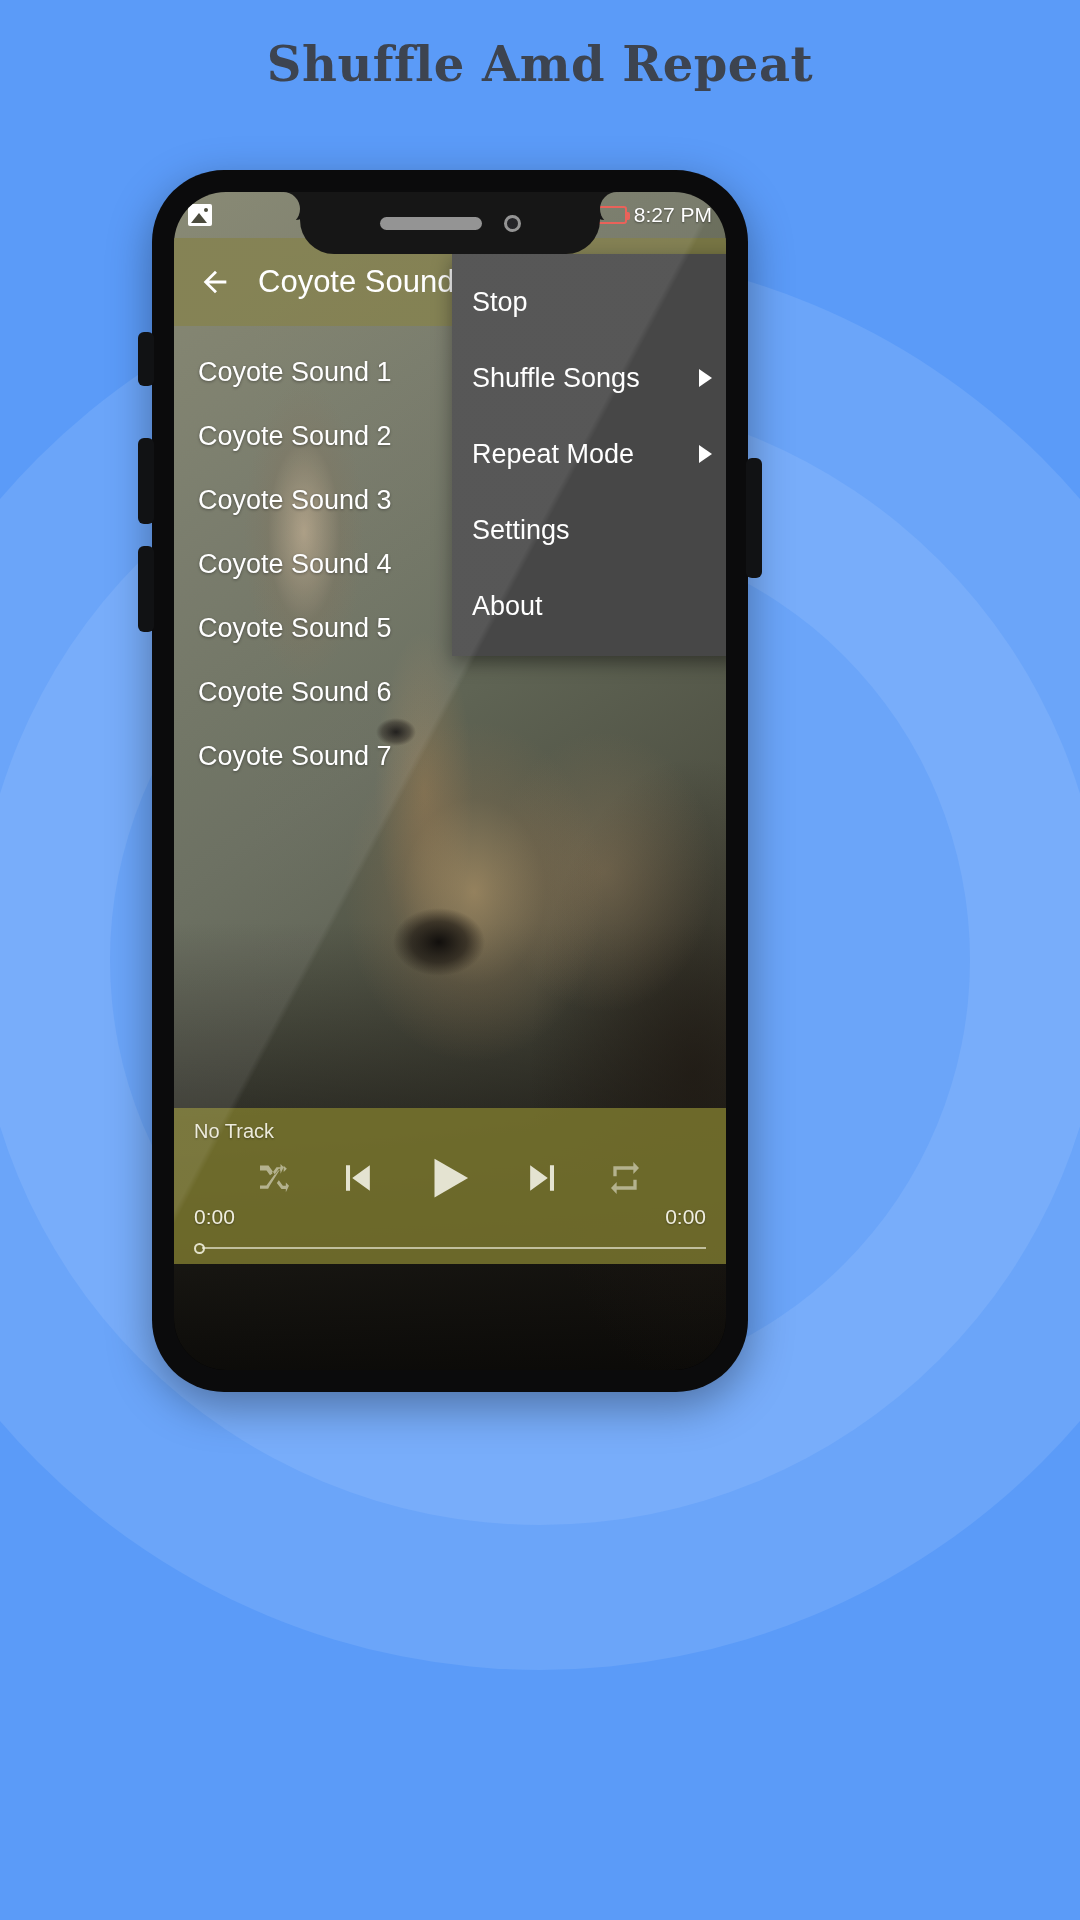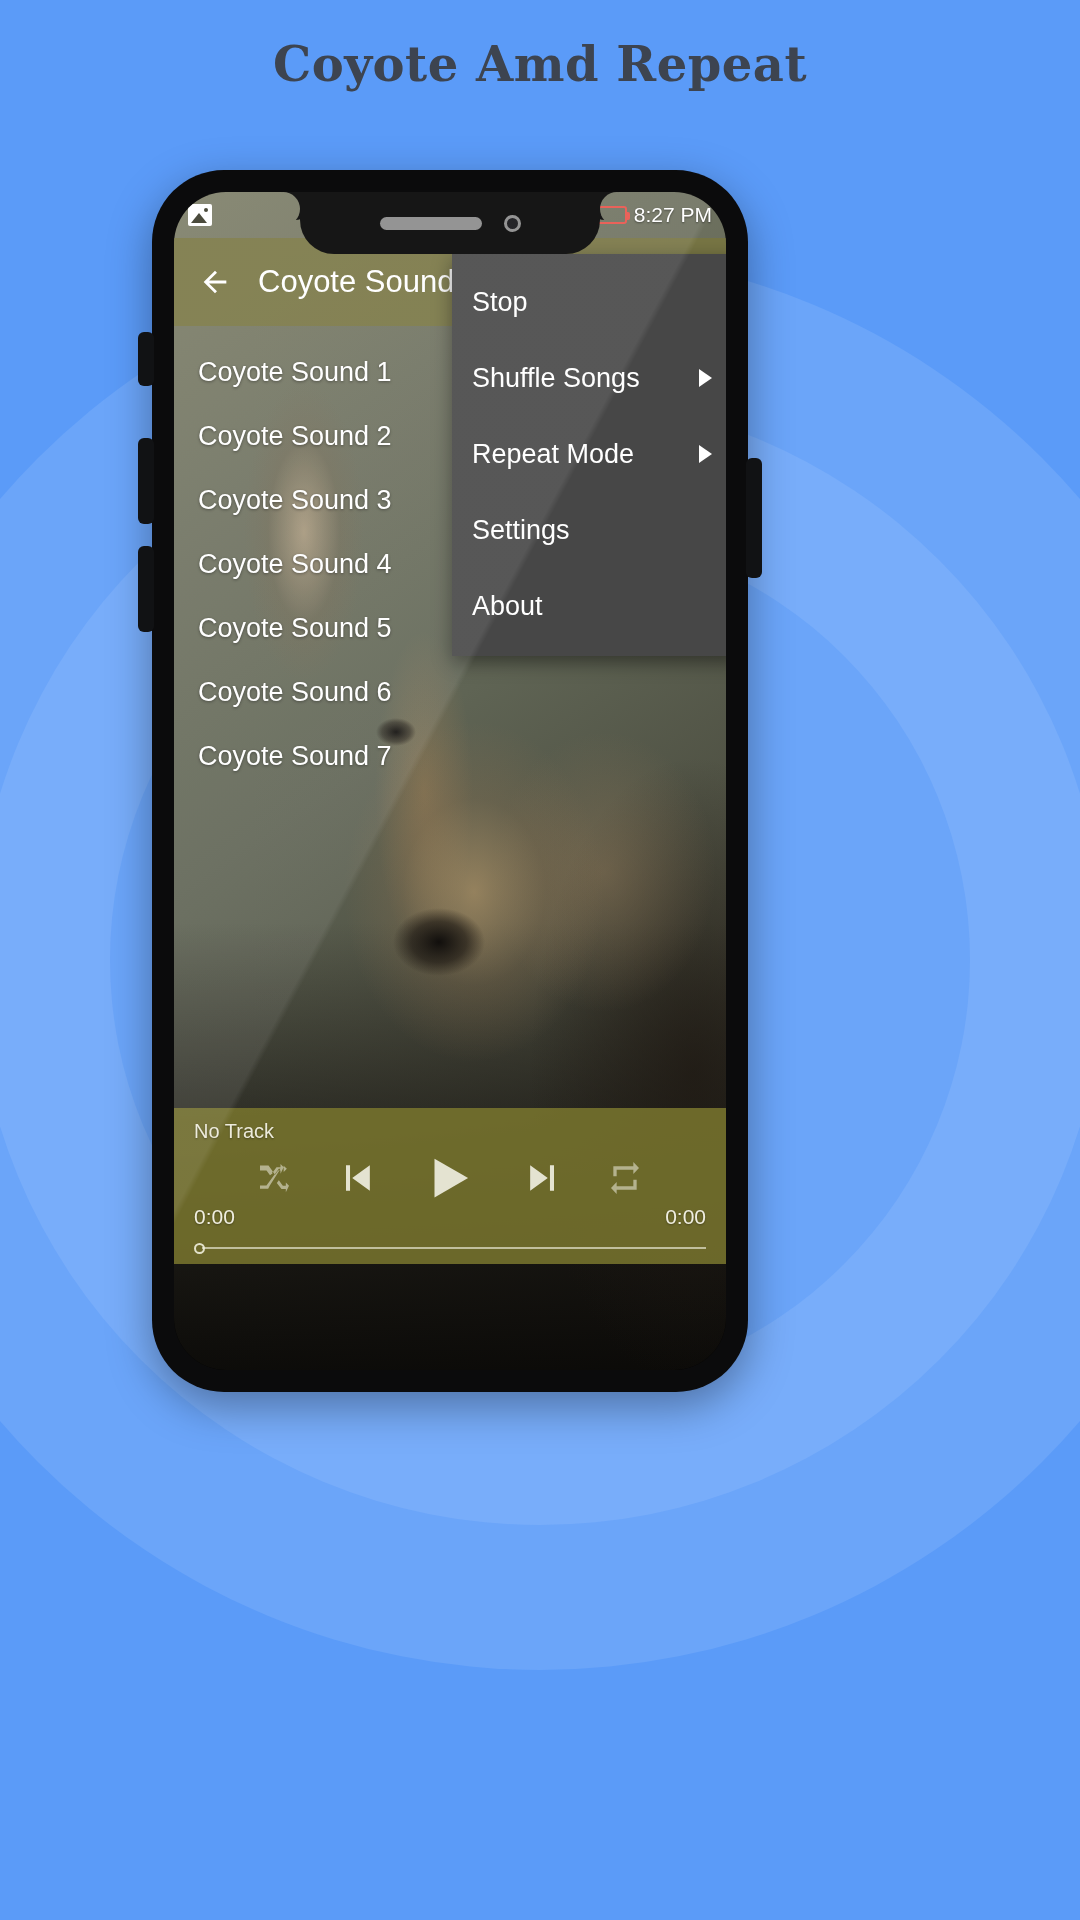--- a/index.html
+++ b/index.html
@@ -358,21 +358,21 @@
 </style>
 </head>
 <body>
 
 <div id="page">
 
   <div class="ring ring-a"></div>
   <div class="ring ring-b"></div>
   <div class="ring ring-c"></div>
 
-  <div id="heading">Coyote Amd Repeat</div>
+  <div id="heading">Shuffle Amd Repeat</div>
 
   <div id="phone">
 
     <div class="btn-side btn-left-1"></div>
     <div class="btn-side btn-left-2"></div>
     <div class="btn-side btn-left-3"></div>
     <div class="btn-side btn-right-1"></div>
 
     <div id="screen">
 

